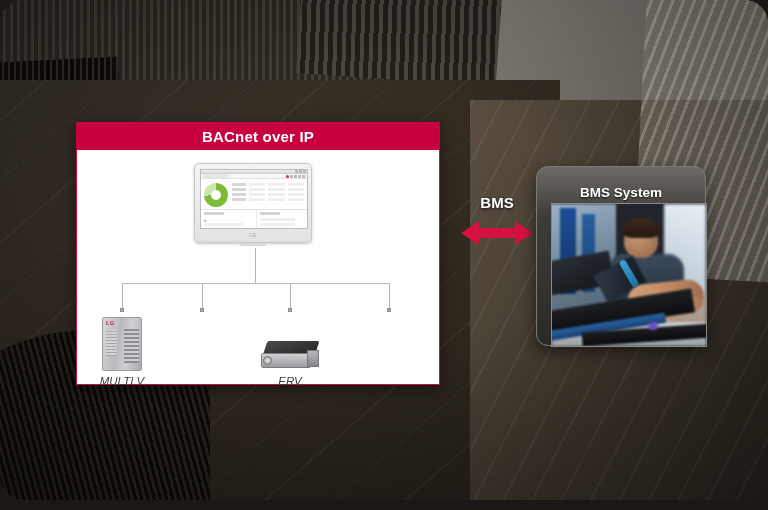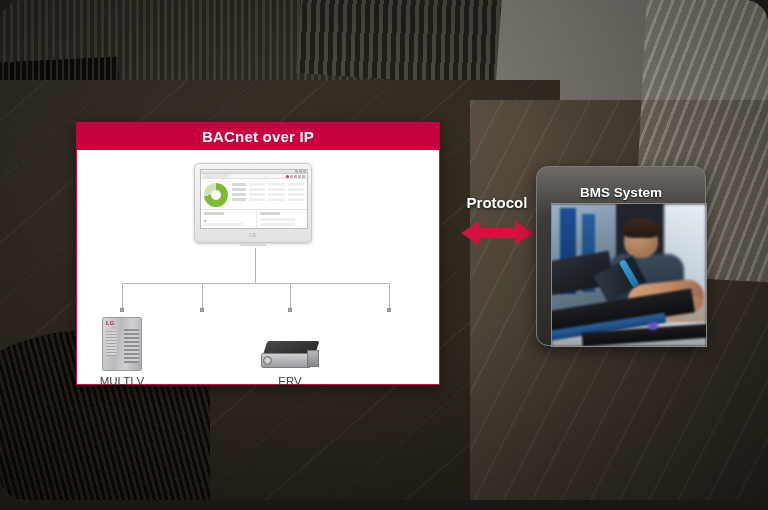--- a/index.html
+++ b/index.html
@@ -140,21 +140,21 @@
   
   .conn { position:absolute; background:#b5b5b5; }
   .cap {
     position:absolute; width:4px; height:4px; background:#a8a8a8;
     border:1px solid #8f8f8f;
   }
 
   
   .device { position:absolute; text-align:center; }
   .device-label {
-    font-size:11.5px; color:#3d3d3d; margin-top:4px; white-space:nowrap;
+    font-size:11.5px; color:#3d3d3d; margin-top:4px; white-space:nowrap;font-style:italic;
   }
   .dev-canvas { height:56px; display:flex; align-items:flex-end; justify-content:center; }
 
   
   .multiv { width:40px; height:54px; position:relative; }
   .multiv .body {
     position:absolute; inset:0; border-radius:2px;
     background:linear-gradient(100deg,#d8d8da 0%,#b9babd 40%,#cfd0d2 65%,#a9aaad 100%);
     border:1px solid #9a9b9e;
   }
@@ -481,21 +481,21 @@
           </div>
         </div>
         <div class="device-label">ERV</div>
       </div>
 
 
     </div>
   </div>
 
   <div class="bms-proto">
-    <div class="bms-proto-line">Protocol</div>
+    <div class="bms-proto-line">BMS</div>
     <div class="arrow-wrap">
       <svg width="72" height="26" viewBox="0 0 72 26">
         <polygon points="0,13 18,1 18,8 54,8 54,1 72,13 54,25 54,18 18,18 18,25" fill="#d4123f"></polygon>
       </svg>
     </div>
   </div>
 
   <div class="bms-panel">
     <div class="bms-panel-title">BMS System</div>
     <div class="bms-photo">

